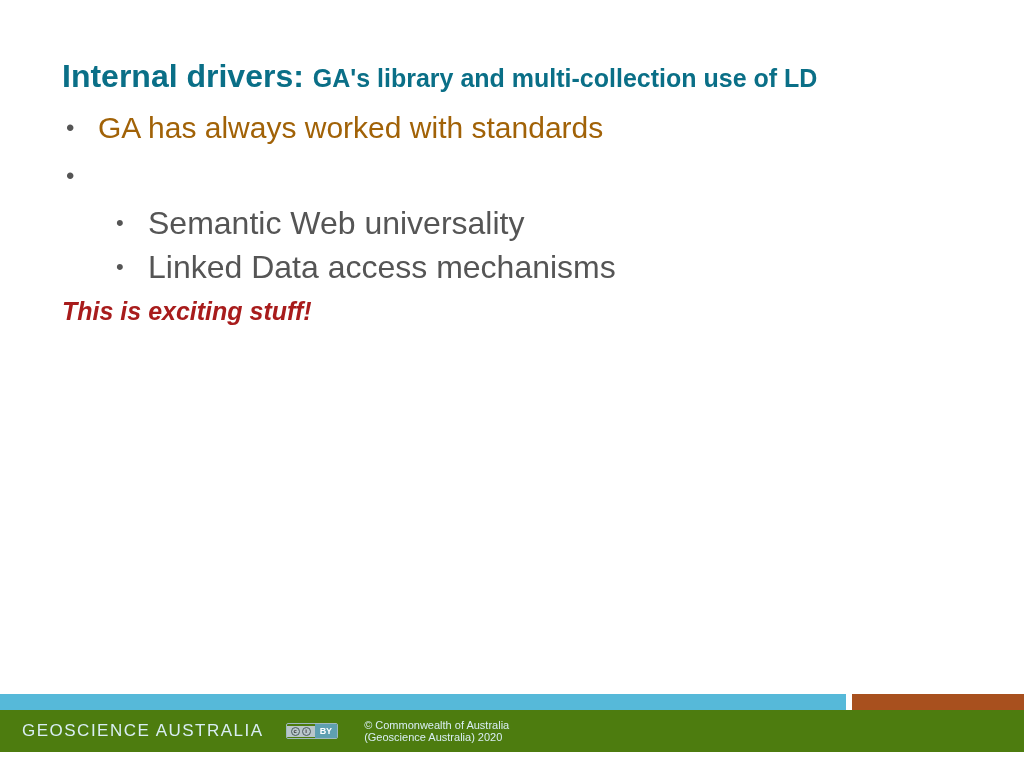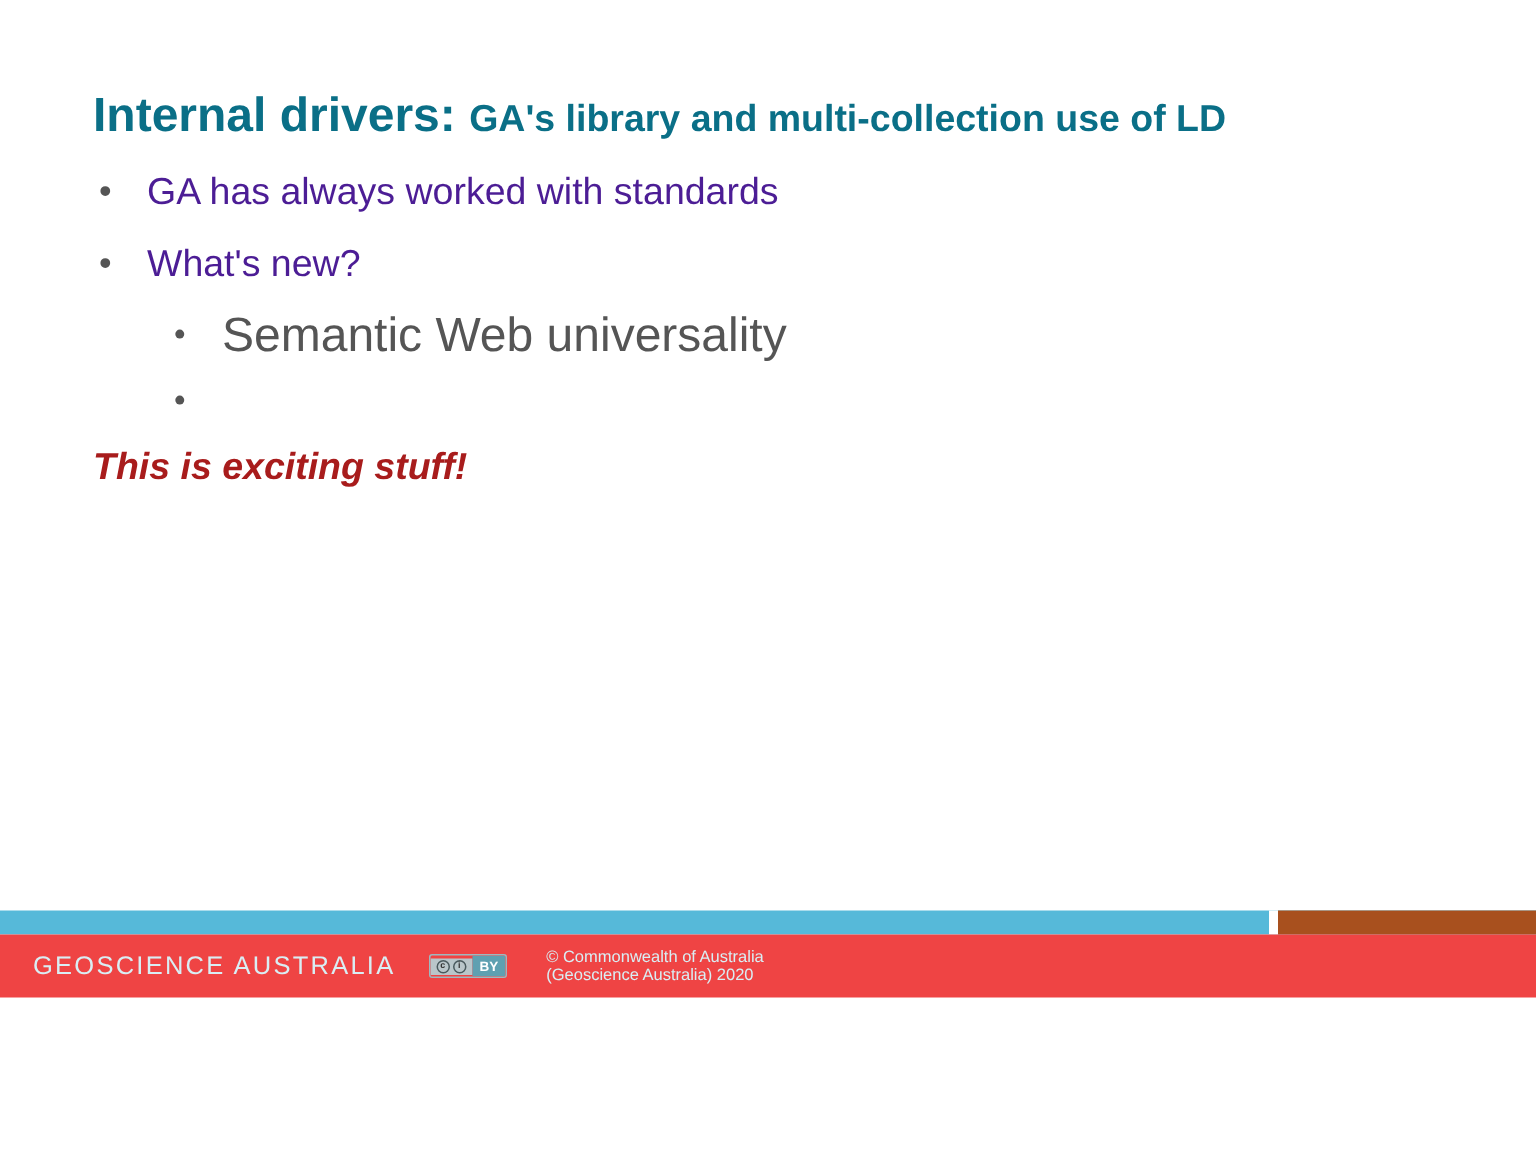--- a/index.html
+++ b/index.html
@@ -1,35 +1,35 @@
 <!DOCTYPE html>
 <html><head>
 <meta charset="utf-8">
 <style>
   * { margin: 0; padding: 0; box-sizing: border-box; }
   html, body { width: 1024px; height: 768px; font-family: Arial, Helvetica, sans-serif; background: #fff; overflow: hidden; }
-  .slide { position: relative; width: 1024px; height: 665px; }
+  .slide { position: relative; width: 1024px; height: 752px; }
   .content { position: absolute; top: 58px; left: 62px; right: 62px; }
   .title { color: #0a6f87; font-weight: bold; }
   .title .main { font-size: 32px; }
   .title .sub { font-size: 25px; }
   .bullets1 { margin-top: 18px; }
   .bullets1 .li { display: flex; align-items: flex-start; margin-bottom: 18px; }
   .bullets1 .dot { color: #555; font-size: 24px; line-height: 30px; width: 36px; flex: 0 0 36px; text-align: left; padding-left: 4px; }
-  .bullets1 .txt { color: #4c1d95; font-size: 25px; line-height: 30px; }
+  .bullets1 .txt { color: #a16207; font-size: 30px; line-height: 30px; }
   .bullets2 { margin-left: 50px; margin-top: 6px; }
   .bullets2 .li { display: flex; align-items: flex-start; margin-bottom: 16px; }
   .bullets2 .dot { color: #555; font-size: 22px; line-height: 28px; width: 36px; flex: 0 0 36px; text-align: left; padding-left: 4px; }
   .bullets2 .txt { color: #555; font-size: 32px; line-height: 28px; }
   .excite { color: #a81c1c; font-weight: bold; font-style: italic; font-size: 25px; }
   .footer-band { position: absolute; left: 0; right: 0; bottom: 0; }
   .stripe-light { position: absolute; bottom: 42px; left: 0; right: 0; height: 16px; background: #56b9d9; }
   .stripe-brown { position: absolute; bottom: 42px; right: 0; width: 172px; height: 16px; background: #a8501e; }
   .stripe-gap { position: absolute; bottom: 42px; right: 172px; width: 6px; height: 16px; background: #fff; }
-  .footer-bar { position: absolute; bottom: 0; left: 0; right: 0; height: 42px; background: #ef4444; display: flex; align-items: center; }
+  .footer-bar { position: absolute; bottom: 0; left: 0; right: 0; height: 42px; background: #4d7c0f; display: flex; align-items: center; }
   .org { color: #d9eef4; font-size: 17px; letter-spacing: 1.5px; font-weight: 500; margin-left: 22px; }
   .cc-badge { display: inline-flex; align-items: center; margin-left: 22px; height: 16px; border: 1px solid #9fb8bf; border-radius: 2px; overflow: hidden; }
   .cc-left { background: #b9c6ca; color: #333; font-size: 9px; font-weight: bold; padding: 1px 4px; display: flex; align-items: center; gap: 2px; }
   .cc-right { background: #5fa0b1; color: #fff; font-size: 9px; font-weight: bold; padding: 2px 5px; }
   .cc-circle { display:inline-block; width:9px; height:9px; border-radius:50%; border:1px solid #4a5a5e; line-height:7px; font-size:6px; text-align:center; color:#333; }
   .copyright { color: #d9eef4; font-size: 11px; line-height: 12px; margin-left: 26px; }
 </style>
 </head>
 <body>
 
@@ -41,30 +41,30 @@
       <span class="main">Internal drivers: </span><span class="sub">GA's library and multi-collection use of LD</span>
     </div>
 
     <div class="bullets1">
       <div class="li">
         <div class="dot">•</div>
         <div class="txt">GA has always worked with standards</div>
       </div>
       <div class="li">
         <div class="dot">•</div>
-        <div class="txt">What's new?</div>
       </div>
 
       <div class="bullets2">
         <div class="li">
           <div class="dot">•</div>
           <div class="txt">Semantic Web universality</div>
         </div>
         <div class="li">
           <div class="dot">•</div>
+          <div class="txt">Linked Data access mechanisms</div>
         </div>
       </div>
     </div>
 
     <div class="excite">This is exciting stuff!</div>
 
   </div>
 
   <div class="footer-band">
     <div class="stripe-light"></div>

